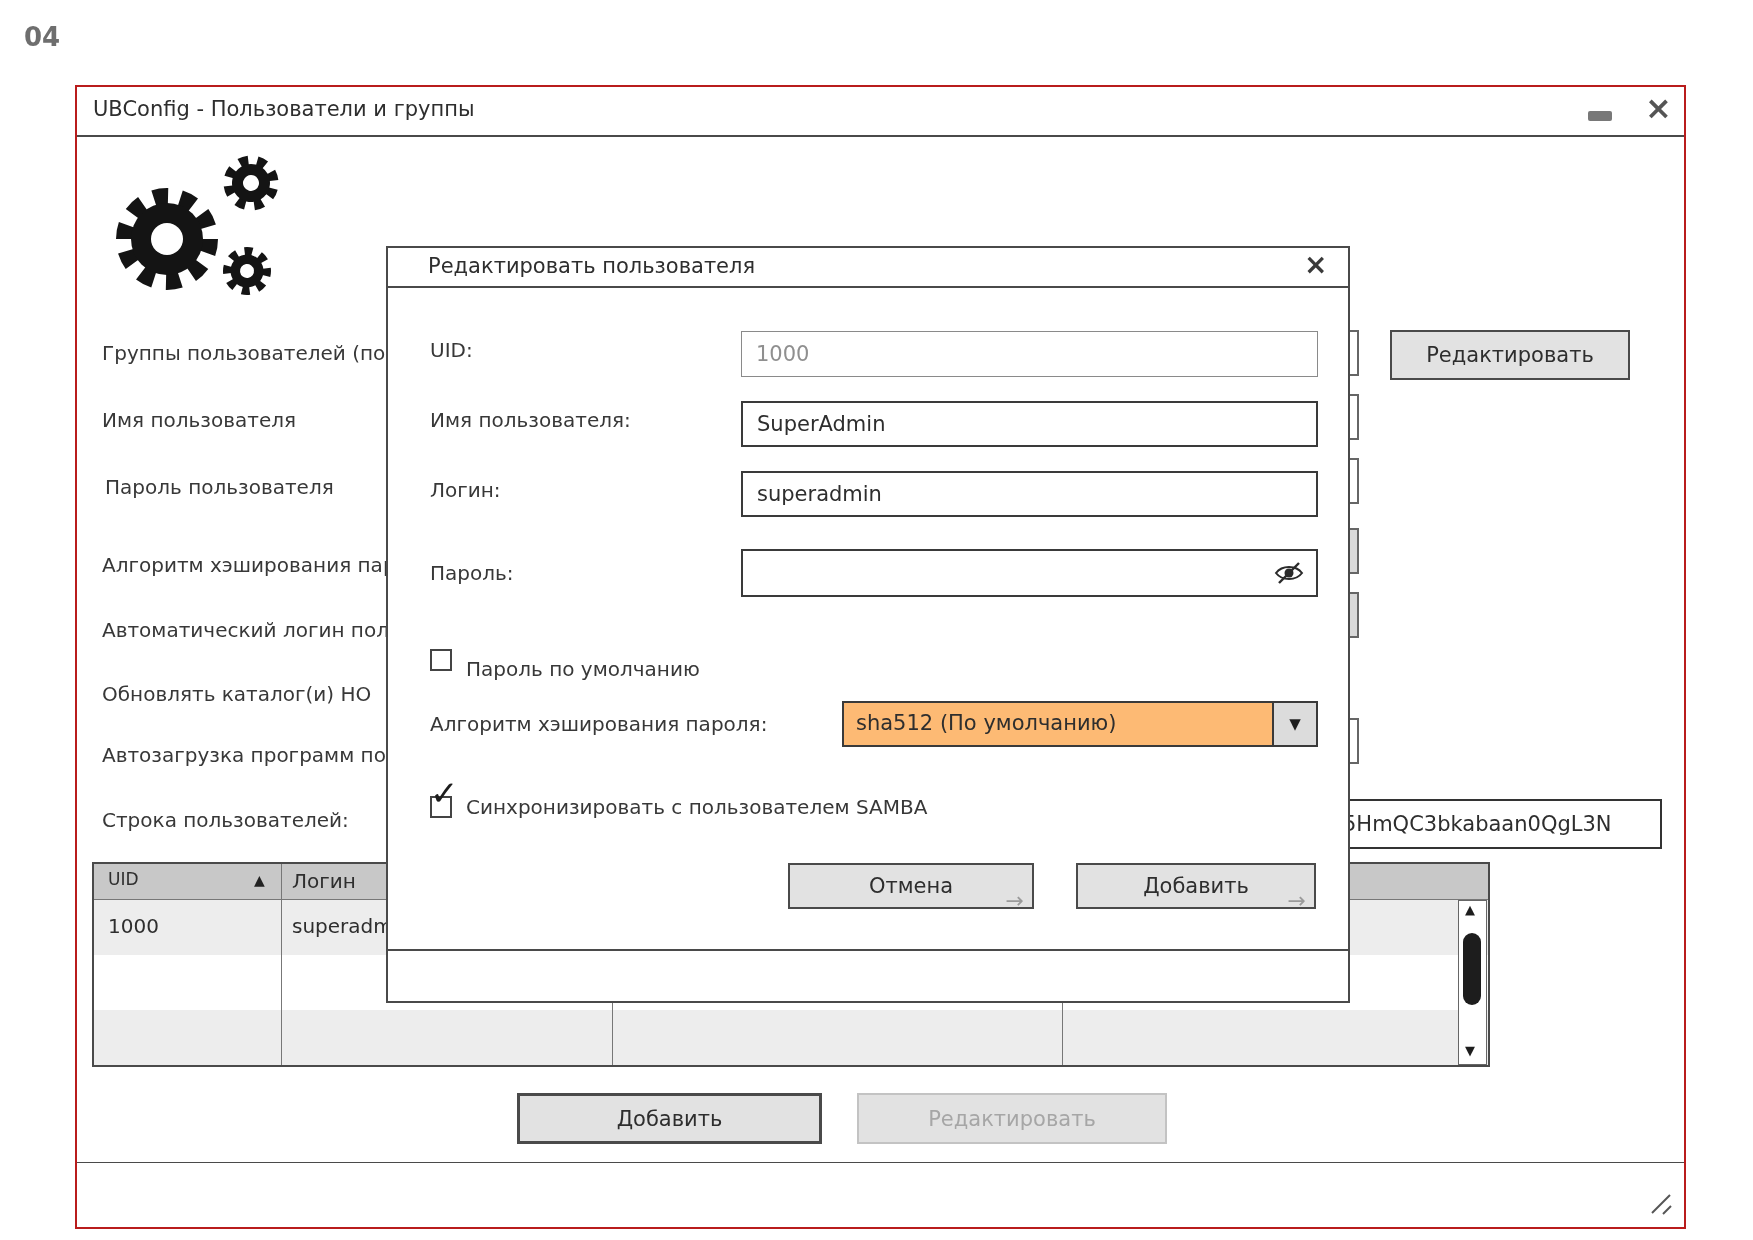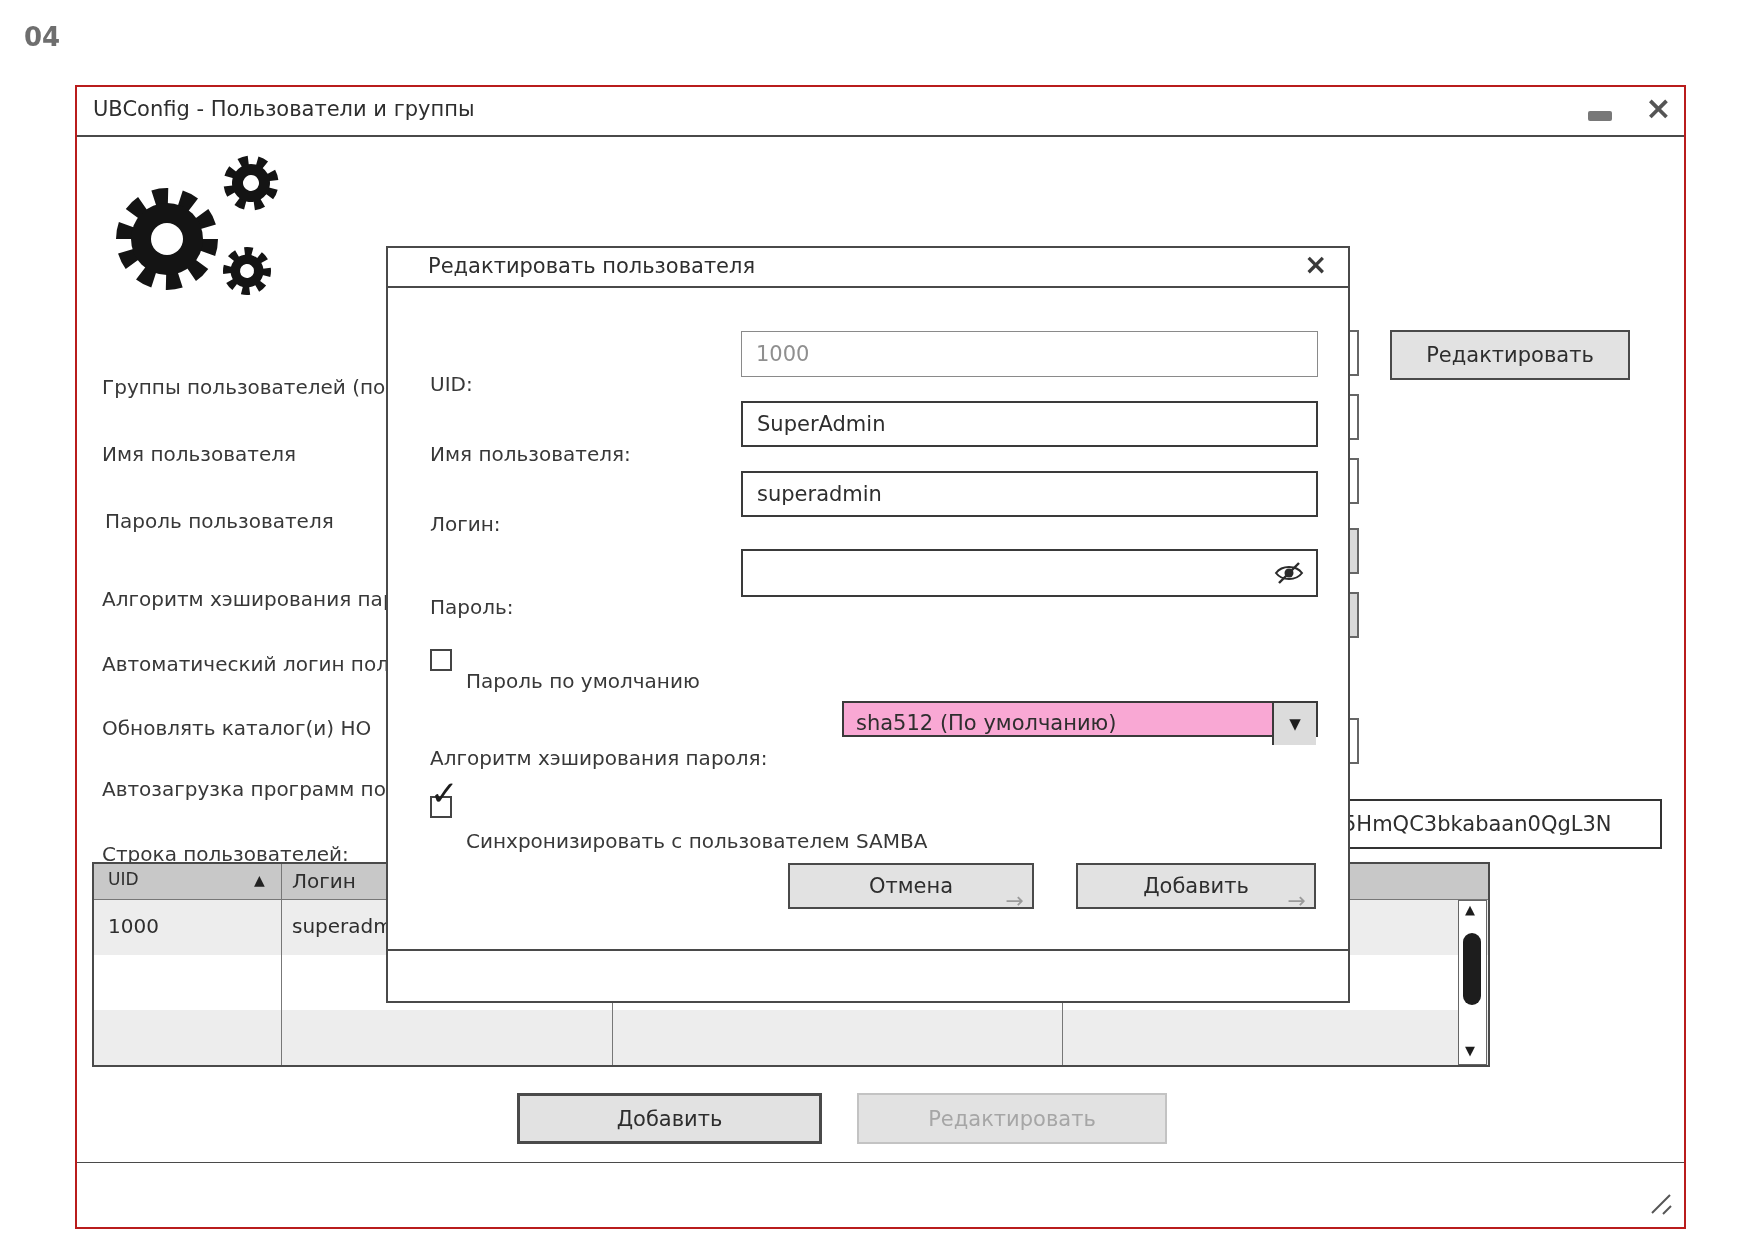--- a/index.html
+++ b/index.html
@@ -1,19 +1,19 @@
 <!DOCTYPE html>
 <html><head>
 <meta charset="utf-8">
 <style>
   html,body{margin:0;padding:0;background:#fff;}
   body{font-family:"DejaVu Sans",sans-serif;color:#2e2e2e;}
   .stage{position:relative;width:1753px;height:1240px;background:#fff;overflow:hidden;}
   .abs{position:absolute;}
-  .lbl{font-size:20px;line-height:26px;white-space:nowrap;color:#383838;margin-top:34px;}
+  .lbl{font-size:20px;line-height:26px;white-space:nowrap;color:#383838;}
   .win{border:2px solid #b91c1c;background:#fff;}
   .titlebar{border-bottom:2px solid #4a4a4a;}
   .btn{display:flex;align-items:center;justify-content:center;background:#e2e2e2;
        border:2px solid #4a4a4a;font-size:21px;color:#2e2e2e;box-sizing:border-box;}
   .btn.disabled{border:2px solid #c3c3c3;color:#a6a6a6;}
   .field{background:#fff;border:2px solid #3a3a3a;box-sizing:border-box;
          font-size:21px;display:flex;align-items:center;padding:0 14px;white-space:nowrap;}
   .field.dim{border:1px solid #8a8a8a;color:#8f8f8f;}
   .peek{box-sizing:border-box;border:2px solid #666;}
   .modal{background:#fff;border:2px solid #4a4a4a;z-index:10;}
@@ -153,24 +153,24 @@
         <span>
           <svg width="34" height="28" viewBox="0 0 34 28">
             <path d="M4 14 C10 6 24 6 30 14 C24 22 10 22 4 14 Z" fill="none" stroke="#2a2a2a" stroke-width="2"></path>
             <circle cx="17" cy="14" r="4.5" fill="#2a2a2a"></circle>
             <line x1="7" y1="24" x2="27" y2="4" stroke="#2a2a2a" stroke-width="2.4"></line>
           </svg>
         </span>
       </div>
 
       <div class="abs chk" style="left:42px;top:401px;width:22px;height:22px;"></div>
-      <div class="abs lbl" style="left:78px;top:386px;">Пароль по умолчанию</div>
+      <div class="abs lbl" style="left:78px;top:408px;">Пароль по умолчанию</div>
 
       <div class="abs lbl" style="left:42px;top:463px;">Алгоритм хэширования пароля:</div>
-      <div class="abs" style="left:454px;top:453px;width:476px;height:36px;border:2px solid #3a3a3a;box-sizing:border-box;background:#f9a8d4;">
+      <div class="abs" style="left:454px;top:453px;width:476px;height:46px;border:2px solid #3a3a3a;box-sizing:border-box;background:#fdba74;">
         <div class="abs" style="left:12px;top:8px;font-size:21px;white-space:nowrap;">sha512 (По умолчанию)</div>
         <div class="abs" style="right:0;top:0;width:44px;height:42px;background:#dcdcdc;border-left:2px solid #3a3a3a;box-sizing:border-box;display:flex;align-items:center;justify-content:center;">
           <span style="font-size:15px;color:#1d1d1d;">▼</span>
         </div>
       </div>
 
       <div class="abs chk" style="left:42px;top:548px;width:22px;height:22px;"></div>
       <div class="abs" style="left:42px;top:528px;font-size:34px;color:#1c1c1c;line-height:34px;">✓</div>
       <div class="abs lbl" style="left:78px;top:546px;">Синхронизировать с пользователем SAMBA</div>
 

